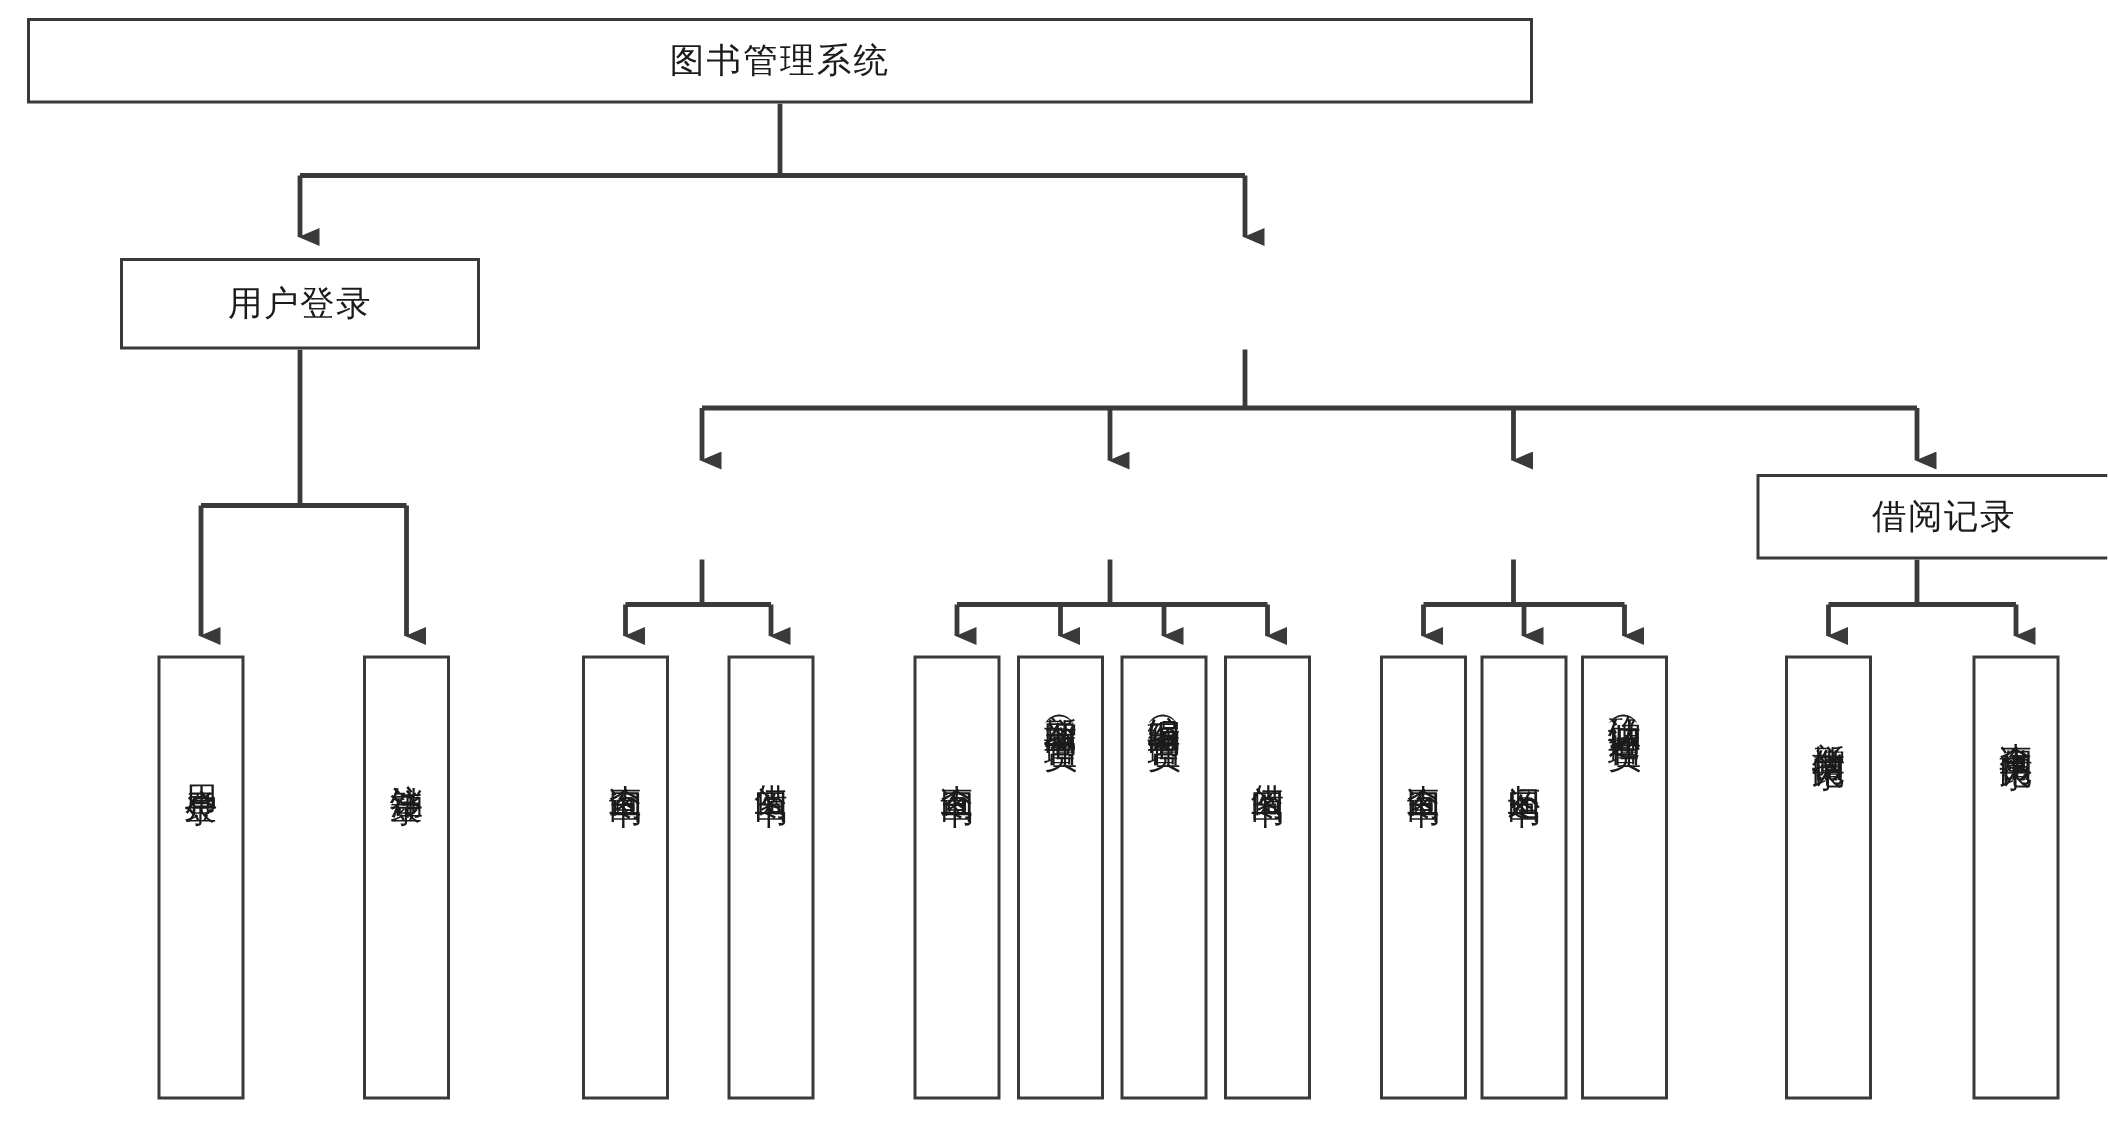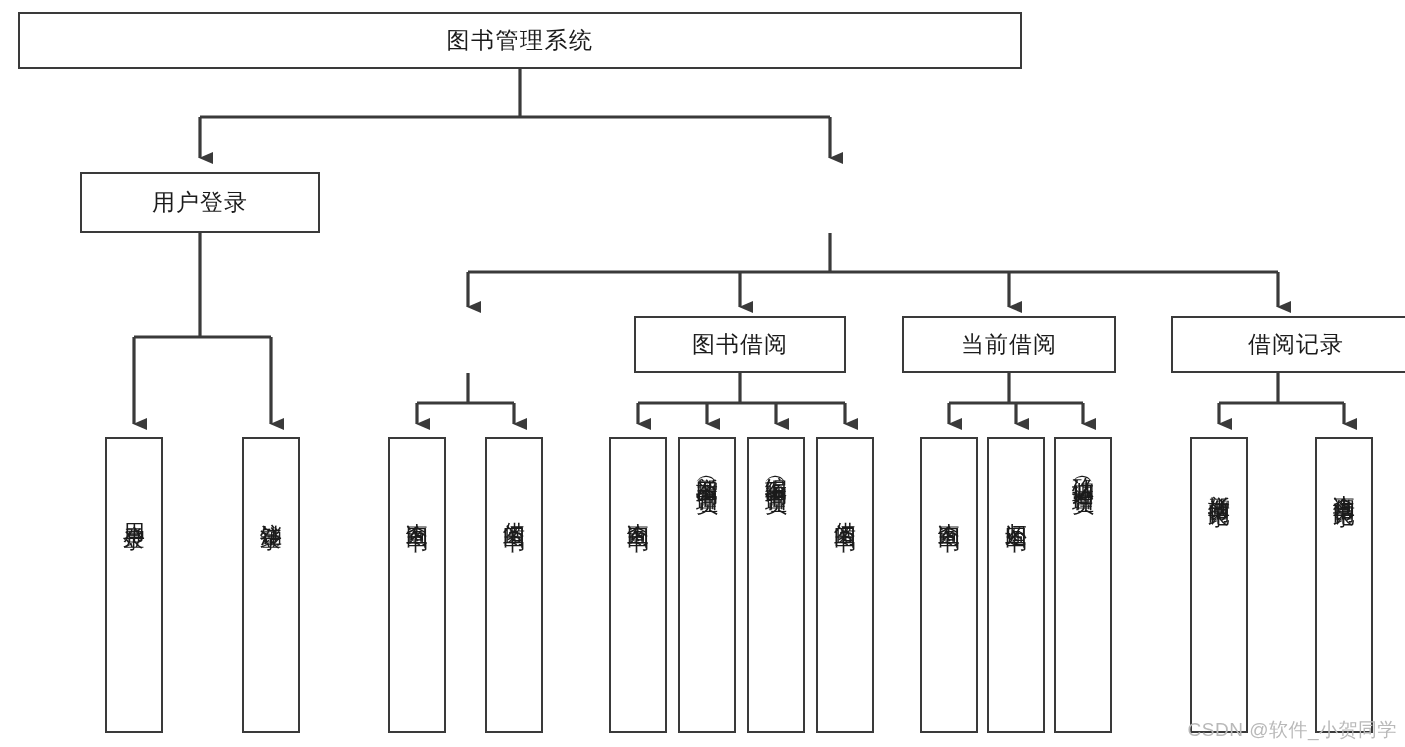--- a/index.html
+++ b/index.html
@@ -144,26 +144,20 @@
   </svg>
 
   <div class="node horiz root" style="left:18px; top:12px; width:1004px; height:57px;">
     <span class="node-label">图书管理系统</span>
   </div>
 
   <div class="node horiz" style="left:80px; top:172px; width:240px; height:61px;">
     <span class="node-label">用户登录</span>
   </div>
 
-  <div class="node horiz" style="left:634px; top:316px; width:212px; height:57px;">
-    <span class="node-label">图书借阅</span>
-  </div>
-  <div class="node horiz" style="left:902px; top:316px; width:214px; height:57px;">
-    <span class="node-label">当前借阅</span>
-  </div>
   <div class="node horiz" style="left:1171px; top:316px; width:250px; height:57px;">
     <span class="node-label">借阅记录</span>
   </div>
 
   <div class="node vert mid" style="left:105px; top:437px; width:58px; height:296px;">
     <span class="node-label">用户登录</span>
   </div>
   <div class="node vert mid" style="left:242px; top:437px; width:58px; height:296px;">
     <span class="node-label">注销登录</span>
   </div>
@@ -198,15 +192,14 @@
     <span class="node-label">确认归还（管理员）</span>
   </div>
 
   <div class="node vert highish" style="left:1190px; top:437px; width:58px; height:296px;">
     <span class="node-label">新增借阅记录</span>
   </div>
   <div class="node vert highish" style="left:1315px; top:437px; width:58px; height:296px;">
     <span class="node-label">查询借阅记录</span>
   </div>
 
-  <div class="watermark">CSDN @软件_小贺同学</div>
 
 </div>
 
 </body></html>

